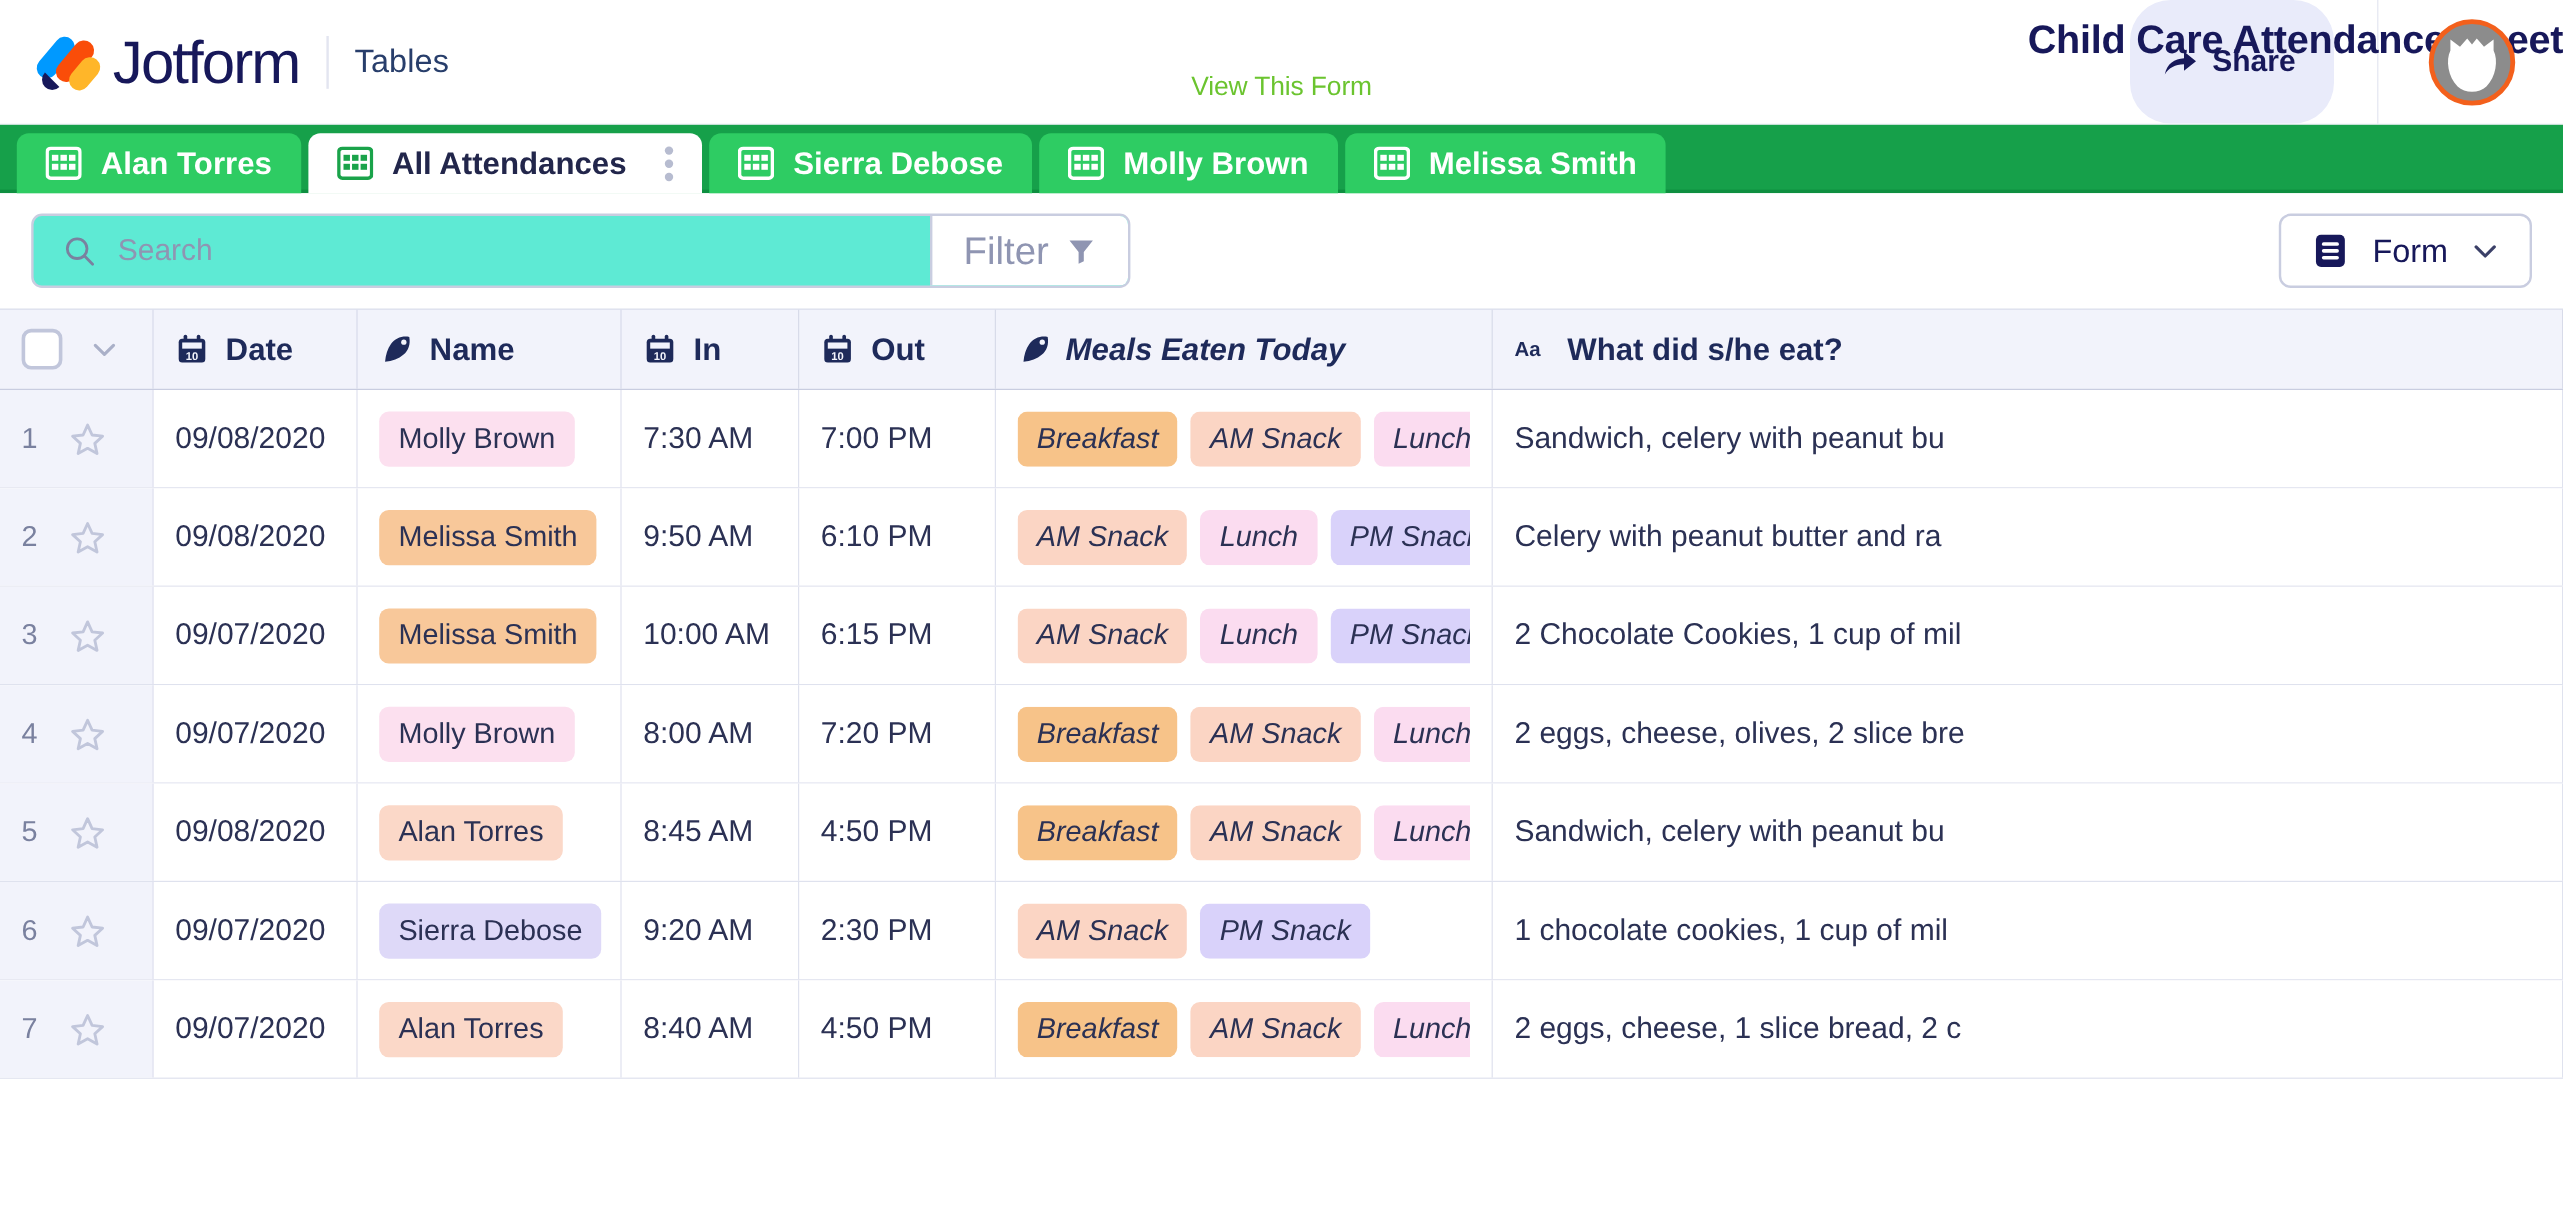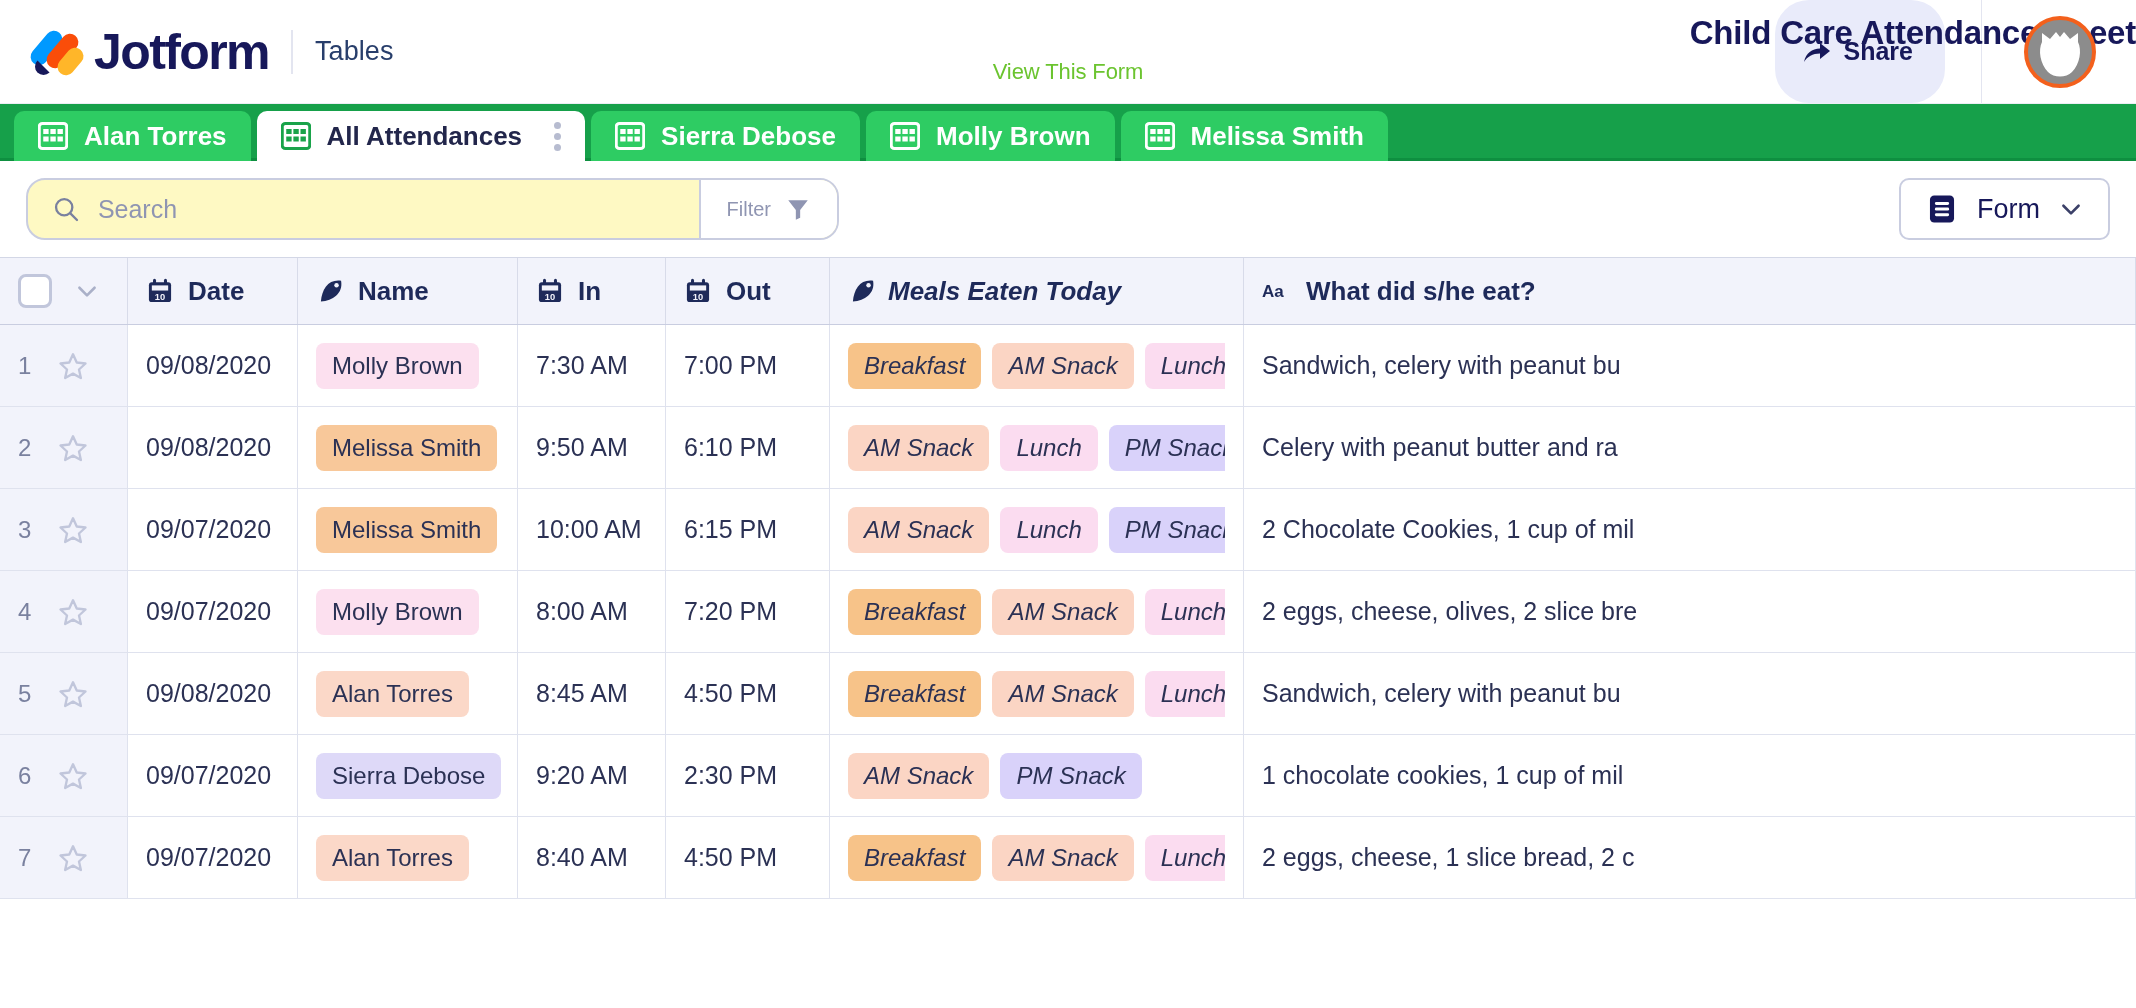--- a/index.html
+++ b/index.html
@@ -28,21 +28,21 @@
   .lm-orange{ width: 17px; height: 40px; background: #fa4d09; left: 26px; top: 6px;  transform: rotate(40deg); }
   .lm-yellow{ width: 17px; height: 31px; background: #ffb629; left: 34px; top: 21px; transform: rotate(40deg); }
   .lm-tri {
     position: absolute; left: 7px; top: 33px;
     width: 0; height: 0;
     border-left: 17px solid #17185a;
     border-top: 17px solid transparent;
     transform: rotate(0deg);
   }
   .brand-name {
-    font-size: 50px; font-weight: bold; color: #17185a;
+    font-size: 50px; font-weight: normal; color: #17185a;
     letter-spacing: -1.6px; margin-left: 12px; line-height: 1;
   }
   .brand-divider {
     width: 2px; height: 44px; background: #e3e5f0; margin: 0 22px;
   }
   .brand-sub { font-size: 27px; color: #283e6b; letter-spacing: 0.1px; }
 
   .title-block {
     position: absolute; left: 0; right: 0; top: 14px;
     text-align: center; pointer-events: none;
@@ -101,35 +101,35 @@
     width: 7px; height: 7px; border-radius: 50%; background: #b7bcd0; display: block;
   }
 
   
   .toolbar {
     height: 96px; background: #fff; display: flex; align-items: center;
     padding: 0 26px; position: relative;
   }
   .searchwrap {
     display: flex; align-items: stretch;
-    border: 2px solid #c9cde0; border-radius: 19px;
-    height: 62px; width: 813px; overflow: hidden; background:#fef9c3;
+    border: 2px solid #c9cde0; border-radius: 9px;
+    height: 62px; width: 916px; overflow: hidden; background:#5eead4;
   }
   .search-field {
     display: flex; align-items: center; gap: 18px; flex: 1; padding-left: 24px;
   }
   .search-field input {
     border: none; outline: none; font-size: 25px; color: #3b4068;
     font-family: "Liberation Sans", sans-serif; width: 100%; background: transparent;
   }
   .search-field input::placeholder { color: #8f95b2; }
   .filter-btn {
     display: flex; align-items: center; gap: 14px;
     border-left: 2px solid #c9cde0; padding: 0 26px;
-    color: #8f95b2; font-size: 20px; cursor: pointer; background: #fff;
+    color: #8f95b2; font-size: 32px; cursor: pointer; background: #fff;
     font-family: "Liberation Sans", sans-serif;
   }
   .form-btn {
     margin-left: auto; display: flex; align-items: center; gap: 18px;
     border: 2px solid #c9cde0; border-radius: 10px; background: #fff;
     height: 62px; padding: 0 24px; cursor: pointer;
     color: #17185a; font-size: 27px;
     font-family: "Liberation Sans", sans-serif;
   }
 

